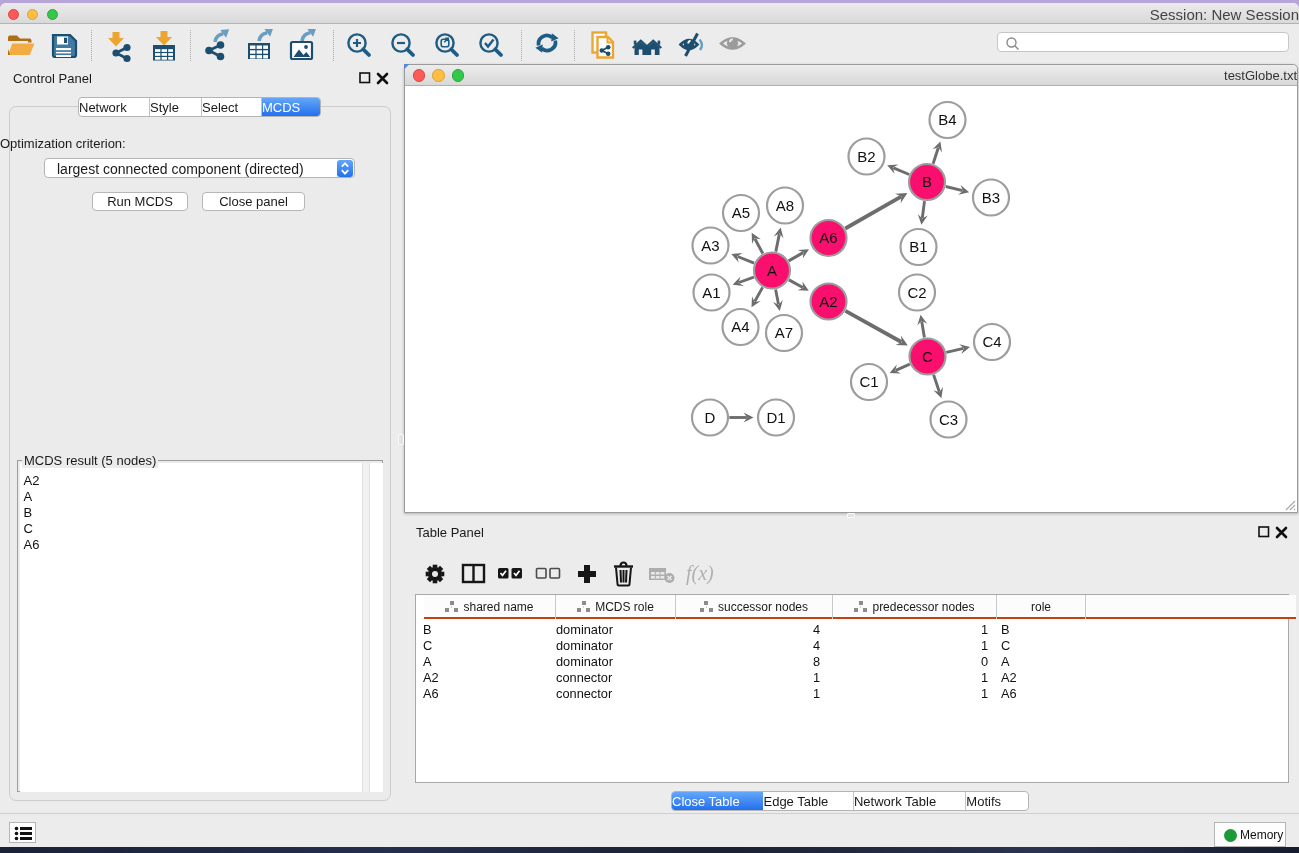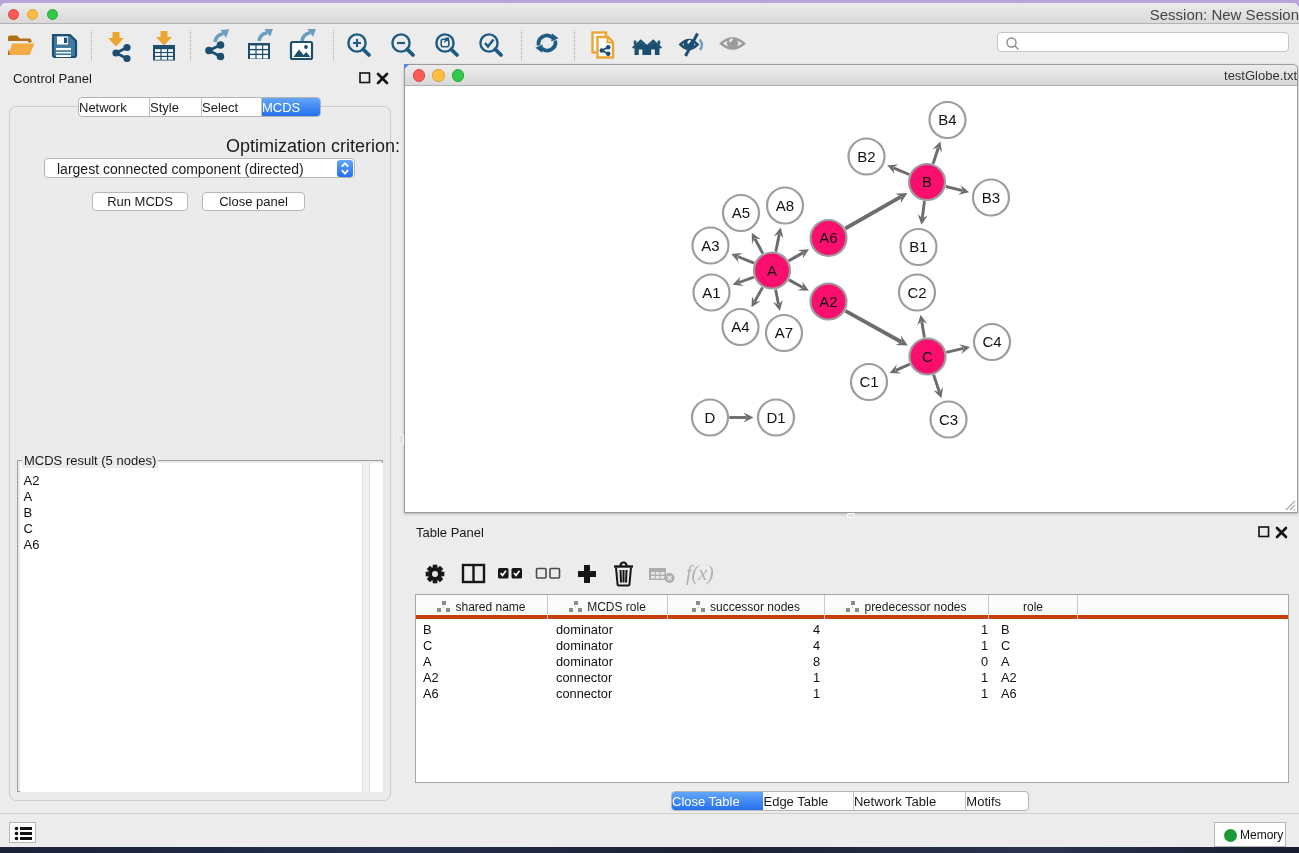--- a/index.html
+++ b/index.html
@@ -14,21 +14,21 @@
 #toolbar{position:absolute;left:0;top:26px;width:100%;height:39px}
 .ticon{position:absolute;top:3px}
 #searchbox{position:absolute;left:997px;top:6px;width:292px;height:20px;background:#fff;border:1px solid #c6c6c6;border-radius:4px}
 #cp-head{position:absolute;left:13px;top:71px;font-size:13px;color:#1a1a1a}
 .winbtn{position:absolute;color:#111}
 #cp-box{position:absolute;left:9px;top:106px;width:382px;height:695px;border:1px solid #cdcdcd;border-radius:7px;background:#ebebeb}
 .seg{position:absolute;display:flex;height:20px;border-radius:4px;background:#fff;border:1px solid #b4b4b4;overflow:hidden}
 .seg .s{font-size:13px;color:#1a1a1a;text-align:left;line-height:19px;border-right:1px solid #c3c3c3}
 .seg .s:last-child{border-right:none}
 .seg .sel{background:linear-gradient(#64a6f8,#2370ee);color:#fff;border-right:none}
-#opt-label{position:absolute;left:0;top:136px;width:400px;text-align:right;font-size:18px;color:#1a1a1a}
+#opt-label{position:absolute;left:0;top:136px;width:400px;text-align:left;font-size:13px;color:#1a1a1a}
 #dropdown{position:absolute;left:44px;top:158px;width:311px;height:20px;background:#fff;border:1px solid #b4b4b4;border-radius:4px}
 #dropdown .txt{position:absolute;left:12px;top:2px;font-size:14px;color:#1a1a1a}
 #dropdown .step{position:absolute;right:1px;top:1px;width:16px;height:16.5px;border-radius:3px;background:linear-gradient(#64a6f8,#2370ee)}
 .btn{position:absolute;height:19px;background:#fff;border:1px solid #b7b7b7;border-radius:4px;font-size:13px;color:#1a1a1a;text-align:center;line-height:18px}
 #fieldset{position:absolute;left:17px;top:460px;width:366px;height:332px;border:1px solid #9c9c9c}
 #fieldset .legend{position:absolute;left:4px;top:-8px;background:#ebebeb;padding:0 2px;font-size:13px;color:#1a1a1a}
 #fieldset .list{position:absolute;left:1.5px;top:1.5px;width:363px;height:329px;background:#fff;font-size:13px;color:#111;padding:10px 0 0 4px;line-height:16.1px}
 #fieldset .sbar{position:absolute;right:12px;top:1.5px;width:8px;height:329px;background:#f1f1f1;border-left:1px solid #e0e0e0;border-right:1px solid #e0e0e0}
 #netwin{position:absolute;left:403.5px;top:64px;width:894.5px;height:449px;background:#fff;border:1px solid #9b9b9b;border-radius:5px 5px 0 0;box-shadow:0 1px 3px rgba(0,0,0,.25)}
 #nw-title{position:absolute;left:0;top:0;width:100%;height:20.5px;background:linear-gradient(#ececec,#d8d8d8);border-bottom:1px solid #b0b0b0;border-radius:5px 5px 0 0}
@@ -455,21 +455,21 @@
         <rect x="6" y="6" width="12" height="3"></rect>
         <circle cx="2.5" cy="12.5" r="1.8"></circle>
         <rect x="6" y="11" width="12" height="3"></rect>
       </g>
     </svg></div>
     <div id="membtn"><span class="dot"></span>Memory</div>
 <style>
 #tp-head{position:absolute;left:416px;top:525px;font-size:13px;color:#1a1a1a}
 #tbl-toolbar{position:absolute;left:415px;top:556px;width:875px;height:34px}
 #tbl{position:absolute;left:415px;top:594px;width:874px;height:189px;background:#fff;border:1px solid #a8a8a8}
-#tbl .hdr{position:absolute;left:0;top:0;width:100%;height:24px;background:#fcfcfc;border-bottom:4px solid #c2410c}
+#tbl .hdr{position:absolute;left:8px;top:0;width:100%;height:24px;background:#fcfcfc;border-bottom:2px solid #c2410c}
 #tbl .hc{position:absolute;top:0;height:24px;border-right:1px solid #c9c9c9;font-size:12px;color:#1a1a1a;text-align:center;line-height:24px}
 #tbl .hicon{display:inline-block;width:13px;height:11px;margin-right:5px;vertical-align:-1px;position:relative}
 #tbl .hicon:before{content:"";position:absolute;left:4.5px;top:0;width:4px;height:4px;background:#8c8c8c}
 #tbl .hicon:after{content:"";position:absolute;left:0;bottom:0;width:4px;height:4px;background:#8c8c8c;box-shadow:9px 0 0 #8c8c8c,4.5px -3px 0 -1.5px #a8a8a8}
 #tbl .rows{position:absolute;left:0;top:24px;width:100%}
 #tbl .r{position:relative;height:16px;font-size:12.8px;color:#111}
 #tbl .r span{position:absolute;top:3px}
 #tbl .r .n{text-align:right}
 #statusbar{position:absolute;left:0;top:813px;width:1299px;height:34px;border-top:1px solid #cfcfcf;background:#ececec}
 #listbtn{position:absolute;left:9px;top:822px;width:27px;height:21px;background:#fdfdfd;border:1px solid #b5b5b5;text-align:center;padding-top:3px}

